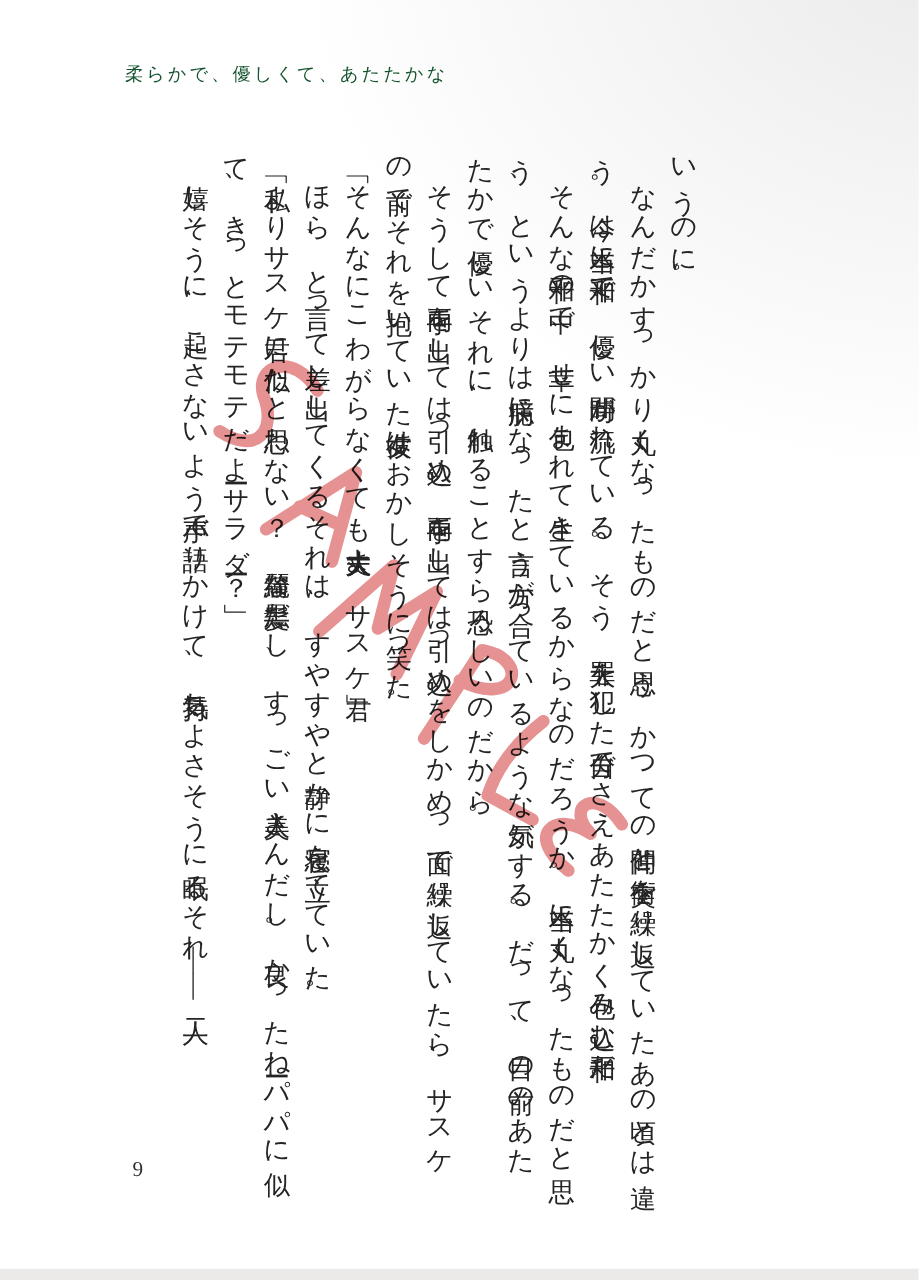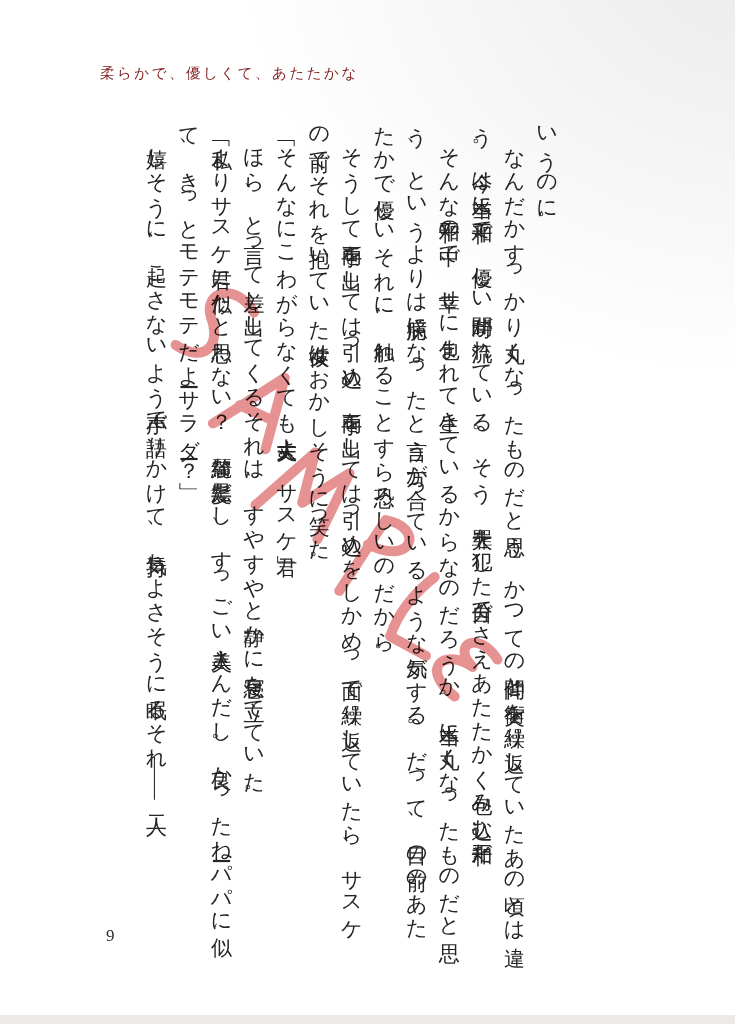--- a/index.html
+++ b/index.html
@@ -17,23 +17,23 @@
   }
   .sheen {
     position: absolute;
     inset: 0;
     background: radial-gradient(900px 760px at 103% -6%, rgba(150,150,155,0.20), rgba(255,255,255,0) 58%);
     pointer-events: none;
   }
   .running-header {
     position: absolute;
     left: 100px;
-    top: 64px;
+    top: 50px;
     font-size: 14.5px;
-    color: #7f1d1d;
+    color: #14532d;
     letter-spacing: 2.5px;
   }
   .body-text {
     position: absolute;
     top: 112px;
     right: 172px;
     height: 822px;
     width: 475px;
     writing-mode: vertical-rl;
     font-size: 21px;

